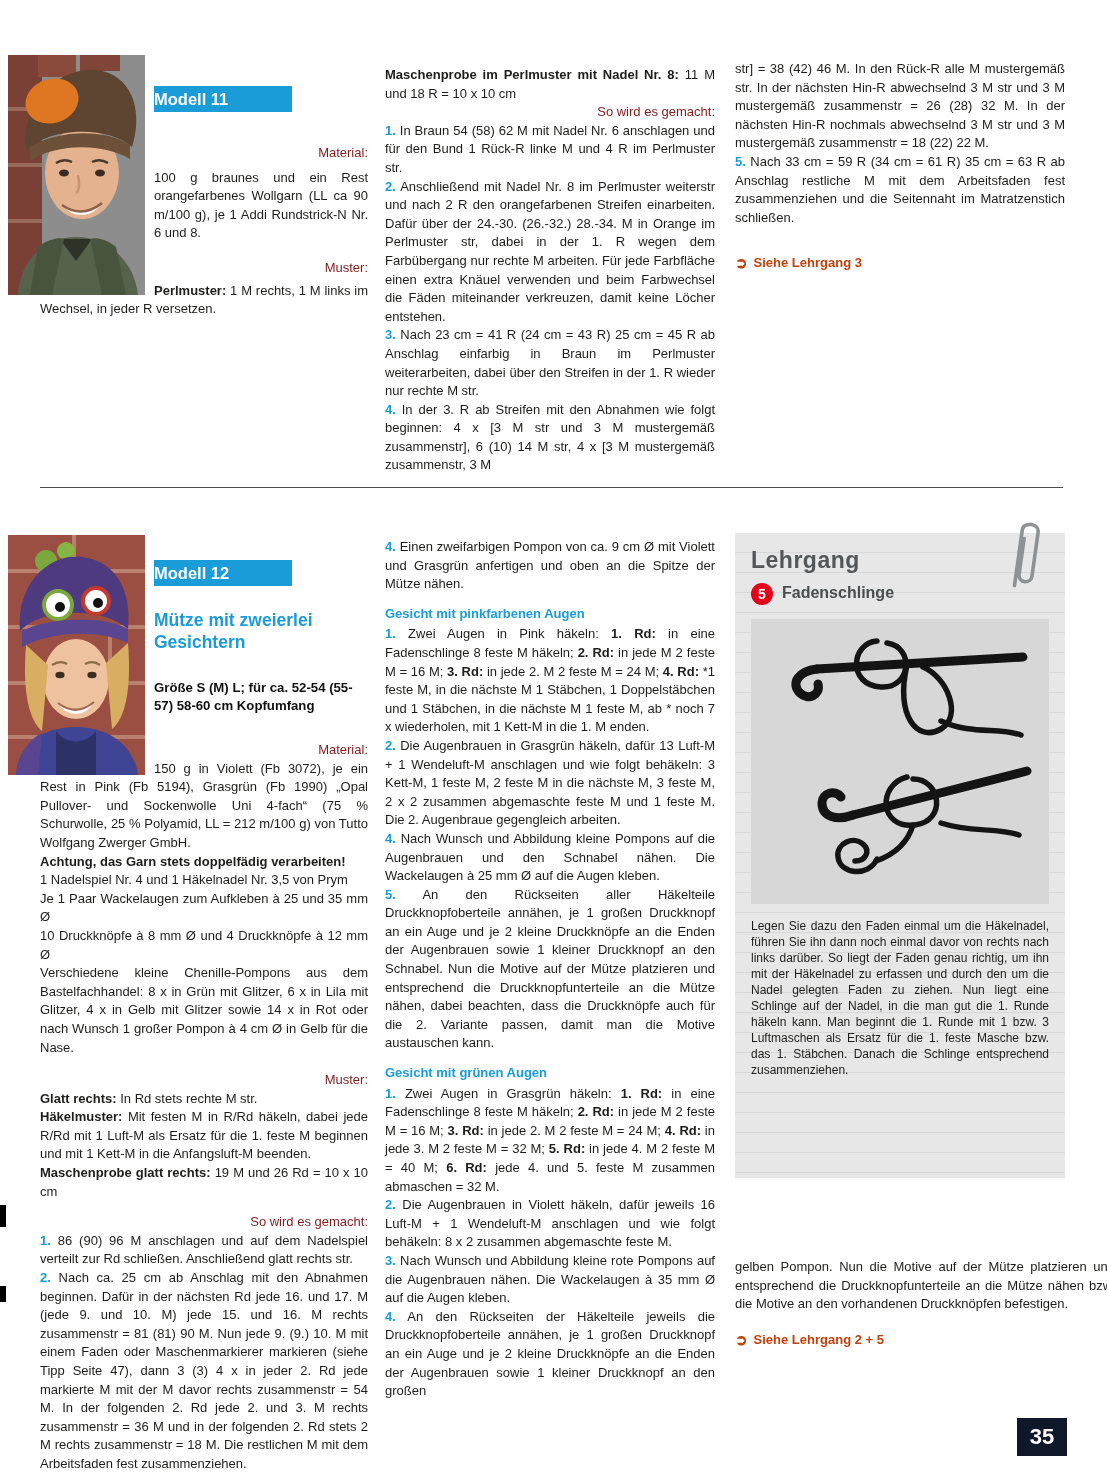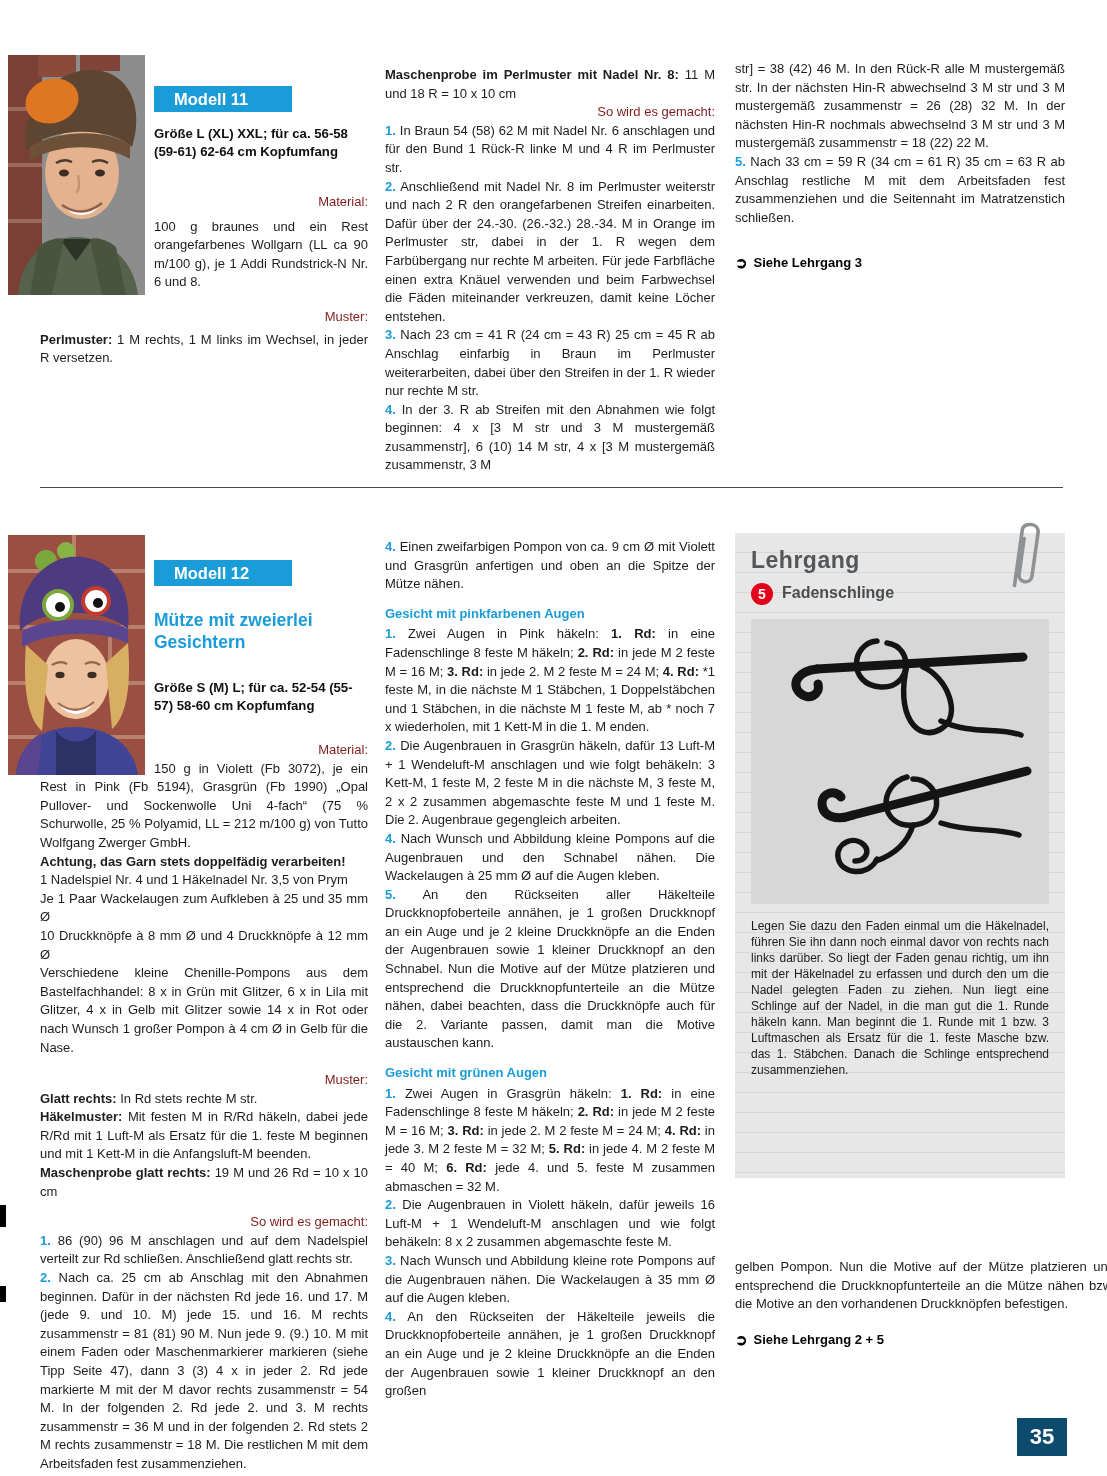--- a/index.html
+++ b/index.html
@@ -9,43 +9,43 @@
 
   .col { position:absolute; font-size:13px; line-height:18.6px; text-align:justify; color:#1d1d1b; }
   .para { text-align:justify; }
   .b  { font-weight:700; }
   .bl { font-weight:700; color:#1a9cd8; }
 
   .photo-float { float:left; width:137px; height:240px; margin-left:-32px; margin-right:9px; overflow:hidden; background:#888; }
   .photo-float svg { display:block; }
 
   .banner-wrap { }
-  .banner { display:inline-block; background:#1a9cd8; color:#fff; font-weight:700; font-size:16.5px; line-height:26px; padding:0 22px 0 20px; min-width:138px; }
+  .banner { display:inline-block; background:#1a9cd8; color:#fff; font-weight:700; font-size:16.5px; line-height:26px; padding:0 22px 0 0; min-width:138px; }
   .model-title { color:#1a9cd8; font-weight:700; font-size:17.5px; line-height:21.5px; text-align:left; }
   .model-size { font-weight:700; font-size:13.2px; line-height:18px; text-align:left; color:#101010; }
   .sec-label { color:#7f1d1d; font-weight:400; text-align:right; }
   .subhead { color:#1a9cd8; font-weight:700; text-align:left; margin:11px 0 2px 0; }
 
-  .see-link { color:#000000; font-weight:700; text-align:left; }
+  .see-link { color:#c2410c; font-weight:700; text-align:left; }
   .see-arrow { display:inline-block; margin-right:6px; font-size:15px; transform:translateY(1px); }
 
   .divider { position:absolute; left:40px; width:1023px; height:1px; background:#4a4a4a; }
 
   .lehrgang-box { position:relative; width:330px; height:645px; background:#e7e7e7;
     background-image:repeating-linear-gradient(to bottom, rgba(0,0,0,0) 0px, rgba(0,0,0,0) 19px, rgba(0,0,0,0.07) 19px, rgba(0,0,0,0.07) 20px);
     padding:18px 16px 0 16px; }
   .lehrgang-title { font-size:23px; font-weight:700; color:#54575a; letter-spacing:0.5px; text-align:left; }
   .lehrgang-badge-row { display:flex; align-items:center; margin-top:13px; }
   .lehrgang-num { width:22px; height:22px; border-radius:50%; background:#e2001a; color:#fff; font-size:14px; font-weight:700; line-height:22px; text-align:center; flex:0 0 22px; }
   .lehrgang-name { margin-left:9px; font-size:16px; font-weight:700; color:#4a4d4f; }
   .lehrgang-panel { margin-top:14px; width:298px; height:285px; background:#d7d7d7; }
   .lehrgang-body { margin-top:14px; font-size:12px; line-height:16px; text-align:justify; color:#1d1d1b; }
   .paperclip { position:absolute; top:-16px; right:20px; }
 
-  .page-badge { position:absolute; left:1017px; top:1418px; width:50px; height:38px; background:#0c4a6e; color:#fff; font-size:22px; font-weight:700; text-align:center; line-height:38px; }
+  .page-badge { position:absolute; left:1017px; top:1418px; width:50px; height:38px; background:#0f172a; color:#fff; font-size:22px; font-weight:700; text-align:center; line-height:38px; }
   .print-mark { position:absolute; left:0; width:6px; background:#000; }
 </style>
 </head>
 <body>
 
 <div class="page">
 
   <div class="col" style="left:40px; top:55px; width:328px;">
     <div class="photo-float">
       <svg width="137" height="240" viewBox="0 0 137 240">
@@ -69,21 +69,20 @@
         <path d="M 54,150 q 20,14 40,-2" stroke="#8e5f49" stroke-width="2.5" fill="none"></path>
         <path d="M 10,240 C 12,202 40,182 68,182 C 98,182 126,204 130,240 Z" fill="#57624c"></path>
         <path d="M 52,184 L 68,206 L 84,184 Z" fill="#2e3328"></path>
         <path d="M 30,192 C 40,184 52,182 56,184 L 44,240 L 22,240 Z" fill="#49543f"></path>
         <path d="M 108,192 C 98,184 88,182 82,184 L 94,240 L 118,240 Z" fill="#49543f"></path>
       </svg>
     </div>
     <div class="banner-wrap" style="margin-top:31px;">
       <span class="banner">Modell 11</span>
     </div>
-    <div class="model-size" style="margin-top:13px;">Größe L (XL) XXL; für ca. 56-58 (59-61) 62-64 cm Kopfumfang</div>
     <div class="sec-label" style="margin-top:32px;">Material:</div>
     <p class="para" style="margin-top:6px;">100 g braunes und ein Rest orangefarbenes Wollgarn (LL ca 90 m/100 g), je 1 Addi Rundstrick-N Nr. 6 und 8.</p>
     <div class="sec-label" style="margin-top:16px;">Muster:</div>
     <p class="para" style="margin-top:4px;"><span class="b">Perlmuster:</span><span> 1 M rechts, 1 M links im Wechsel, in jeder R versetzen.</span></p>
   </div>
 
   <div class="col" style="left:385px; top:66px; width:330px;">
     <p class="para"><span class="b">Maschenprobe im Perlmuster mit Nadel Nr. 8:</span><span> 11 M und 18 R = 10 x 10 cm</span></p>
     <div class="sec-label">So wird es gemacht:</div>
     <p class="para"><span class="bl">1.</span><span> In Braun 54 (58) 62 M mit Nadel Nr. 6 anschlagen und für den Bund 1 Rück-R linke M und 4 R im Perlmuster str.</span></p>

